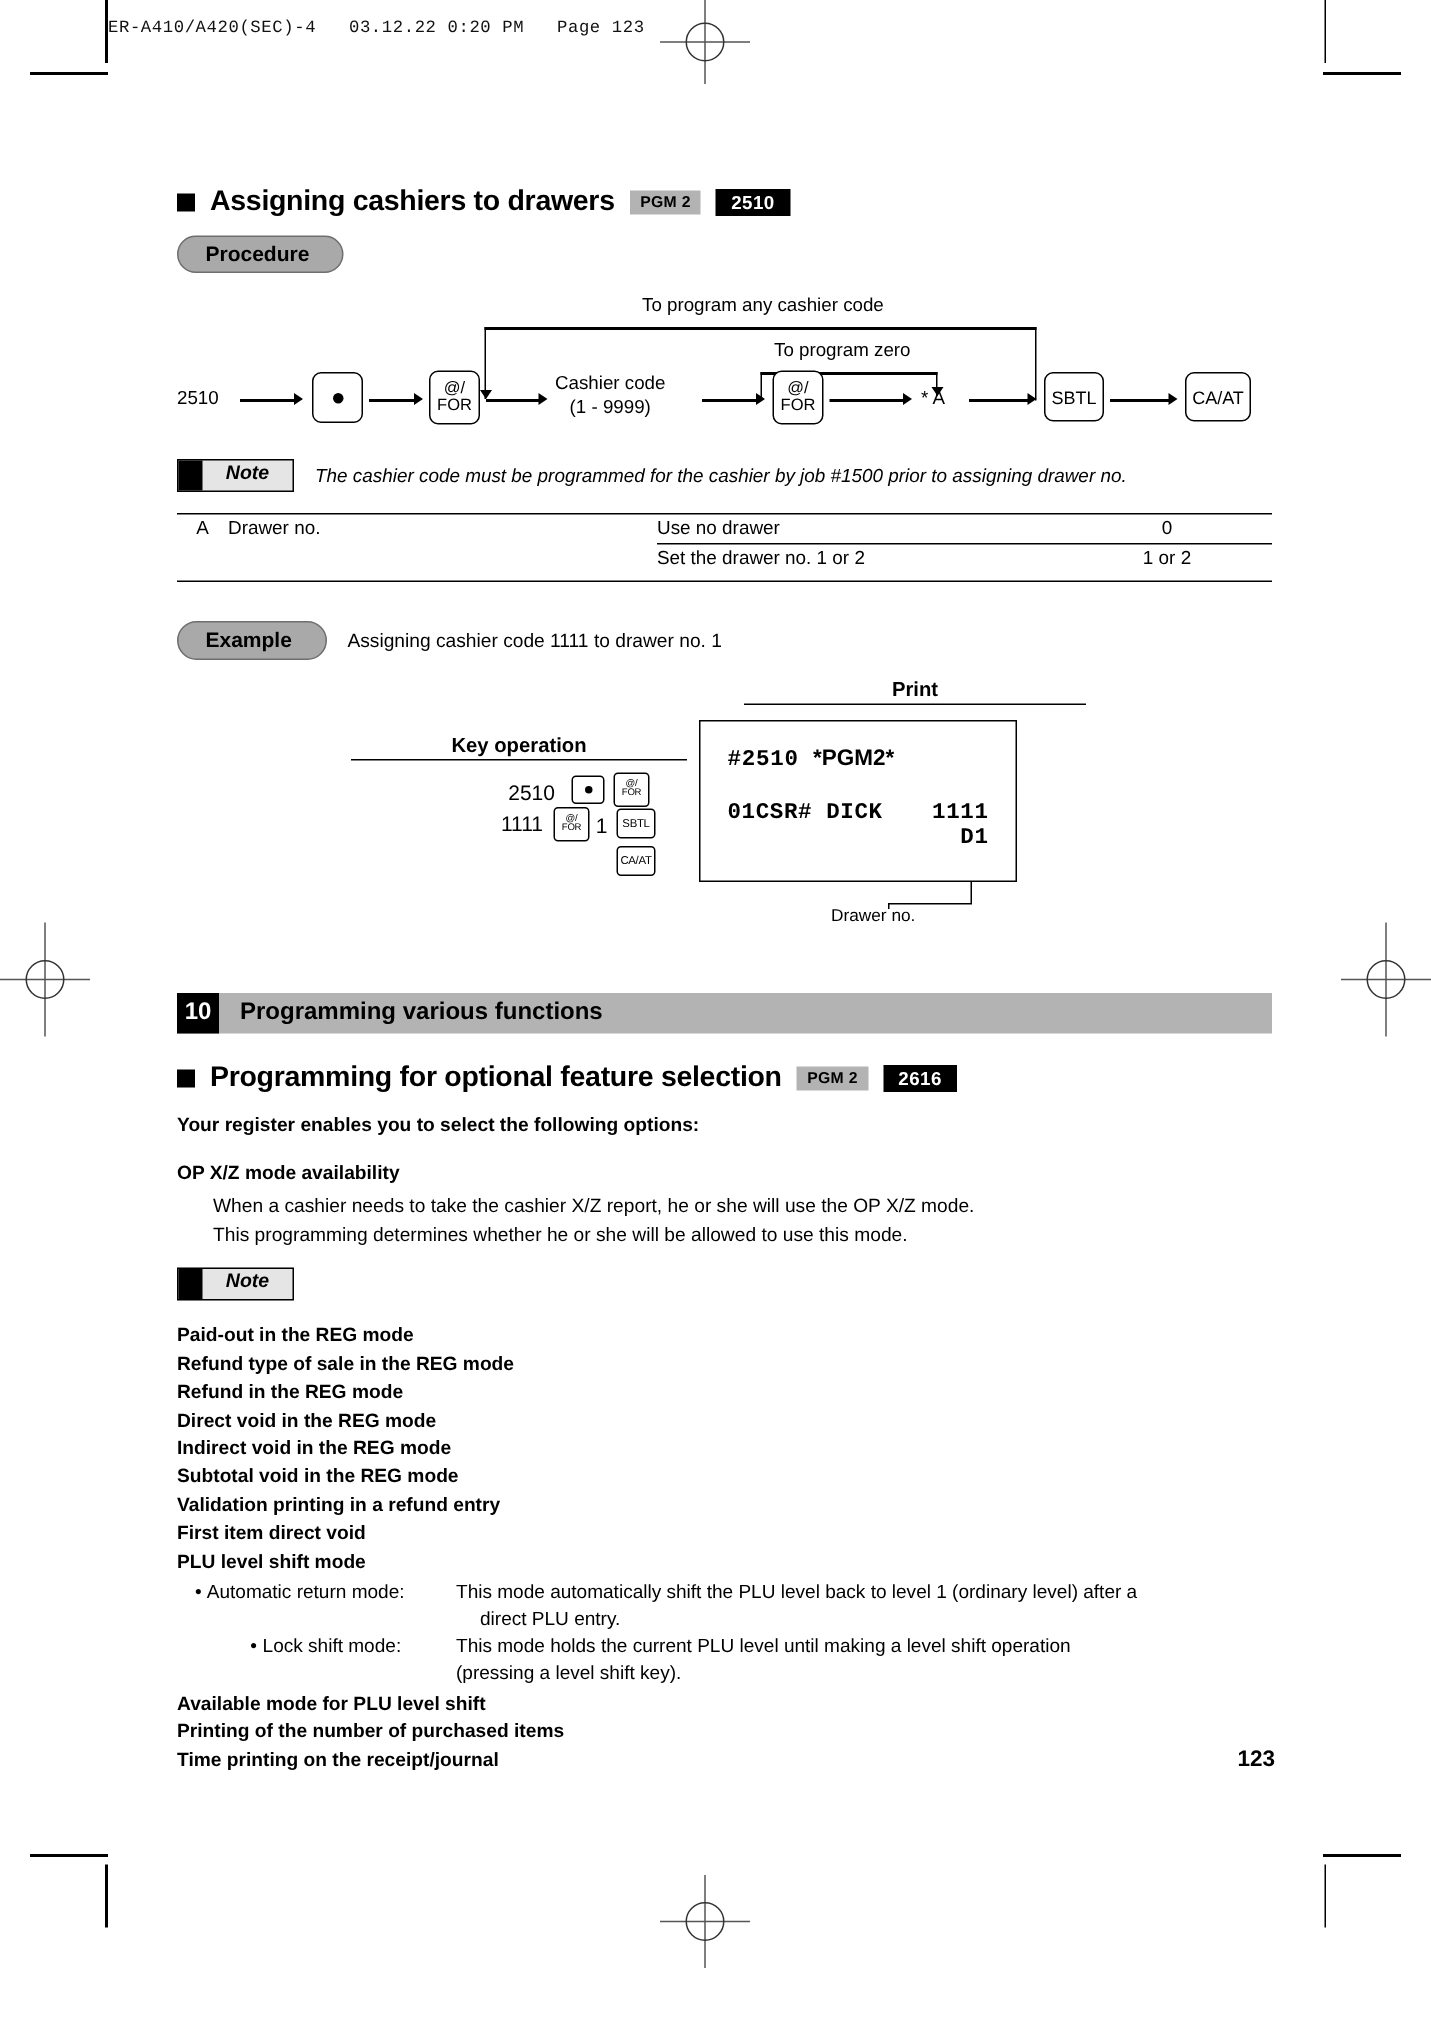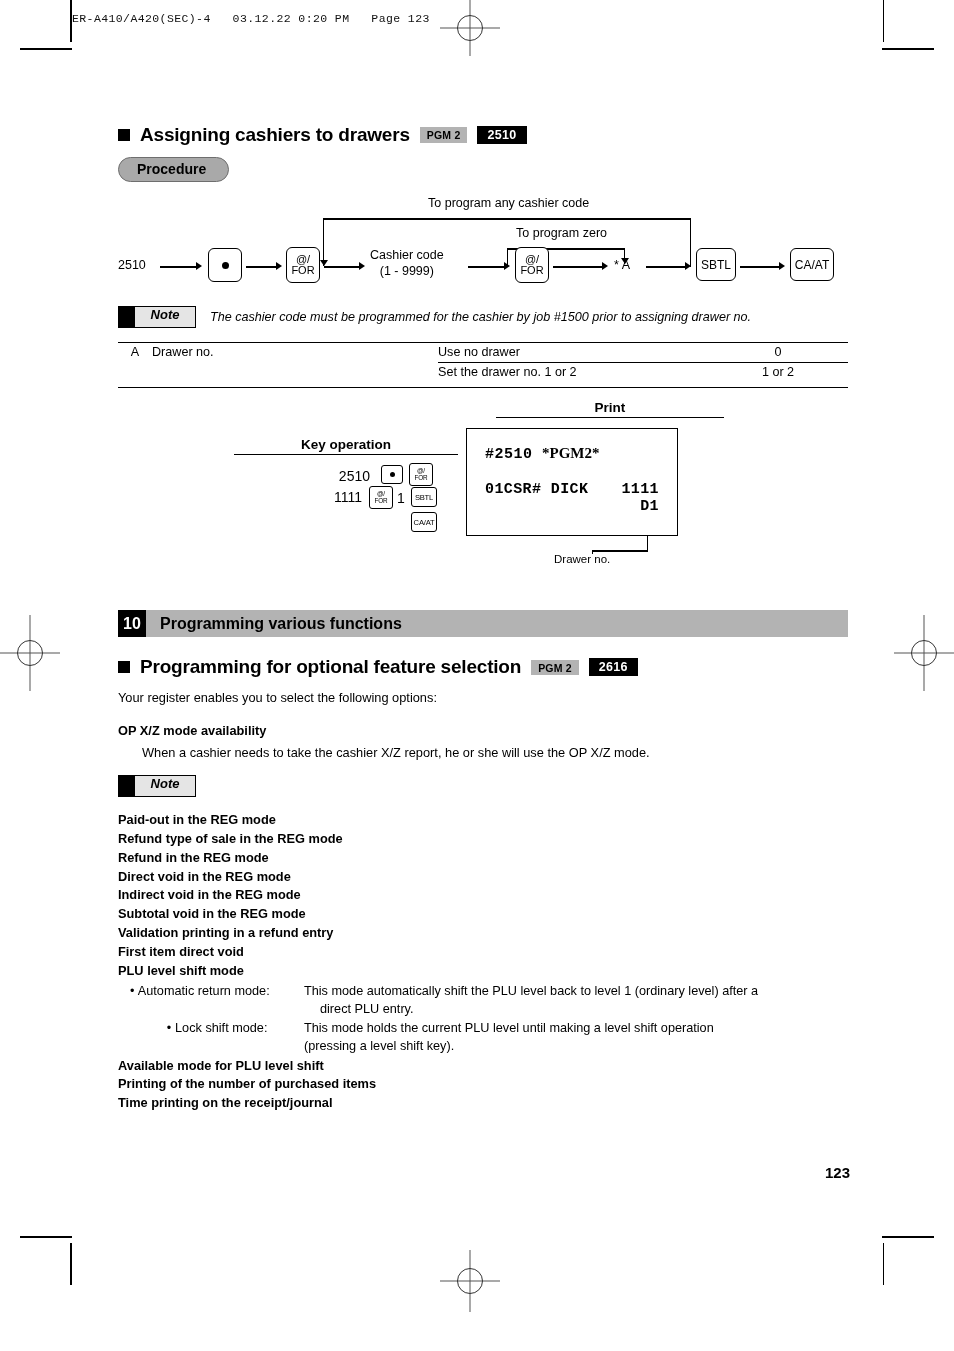--- a/index.html
+++ b/index.html
@@ -109,21 +109,21 @@
   .mk { position:absolute; border:1.1px solid #000; border-radius:3px; background:#fff;
         display:flex; flex-direction:column; align-items:center; justify-content:center;
         font-size:6.4px; line-height:1.0; letter-spacing:-0.2px; }
   .mk.dot i { width:5px;height:5px;background:#000;border-radius:50%; }
 
   .receipt {
     border:1.6px solid #000; background:#fff; padding:16px 18px 20px;
     font-family:"Liberation Mono", monospace; position:relative;
   }
   .rc-l1 { font-size:15px; font-weight:bold; letter-spacing:0.5px; margin-bottom:18px; }
-  .rc-l1 .pgm { font-family:Liberation Serif, serif; font-weight:bold; letter-spacing:0; }
+  .rc-l1 .pgm { font-family:Liberation Sans, sans-serif; font-weight:bold; letter-spacing:0; }
   .rc-row { display:flex; justify-content:space-between; font-size:15px; font-weight:bold; letter-spacing:0.4px; }
   .rc-d { text-align:right; font-size:15px; font-weight:bold; letter-spacing:0.4px; }
   .callout { position:relative; height:30px; }
   .callout .lnv { background:#000; }
   .callout .cl-txt { position:absolute; font-size:11.5px; white-space:nowrap; }
 
   
   .chapter { display:flex; align-items:stretch; height:27px; background:#b3b3b3; }
   .chapter .num { width:28px; background:#000; color:#fff; font-size:16px; font-weight:bold;
                   display:flex; align-items:center; justify-content:center; }
@@ -279,20 +279,24 @@
     </tr>
     <tr class="rule-bot">
       <td class="c-item"></td>
       <td class="c-name"></td>
       <td class="c-sel"></td>
       <td class="c-ent"></td>
     </tr>
   </tbody>
     </table>
 
+  <div style="margin-top:26px; display:flex; align-items:center; gap:14px;">
+    <span class="pill">Example</span>
+    <span class="p">Assigning cashier code 1111 to drawer no. 1</span>
+  </div>
 
   <div class="ex-cols" style="margin-top:12px;">
     <div class="ex-left">
       <div class="colhdr" style="margin-left:116px;width:224px;margin-top:37px;">Key operation</div>
 
       <div class="keyops" style="margin-top:10px;">
         <div class="num" style="left:196px;top:3px;width:56px;">2510</div>
         <div class="mk dot" style="left:263px;top:0px;width:22px;height:19px;">
           <i></i>
         </div>
@@ -346,24 +350,25 @@
     <div class="t">Programming various functions</div>
   </div>
 
   <div class="sec-title" style="margin-top:19px;">
     <span class="sq"></span>
     <h2>Programming for optional feature selection</h2>
     <span class="badge-gray">PGM 2</span>
     <span class="badge-black">2616</span>
   </div>
 
-  <div class="p" style="margin-top:11px;">Your register enables you to select the following options:</div>
+  <div class="p" style="margin-top:11px;font-weight:bold;">Your register enables you to select the following options:</div>
 
   <div class="b" style="margin-top:14px;">OP X/Z mode availability</div>
   <div class="p indent" style="margin-top:3px;">When a cashier needs to take the cashier X/Z report, he or she will use the OP X/Z mode.</div>
+  <div class="p indent">This programming determines whether he or she will be allowed to use this mode.</div>
 
   <div class="note" style="margin-top:13px;">
     <div class="note-tag">
       <div class="blk"></div>
       <span>Note</span>
     </div>
   </div>
 
   <div style="margin-top:14px;">
     <div class="b">Paid-out in the REG mode</div>

